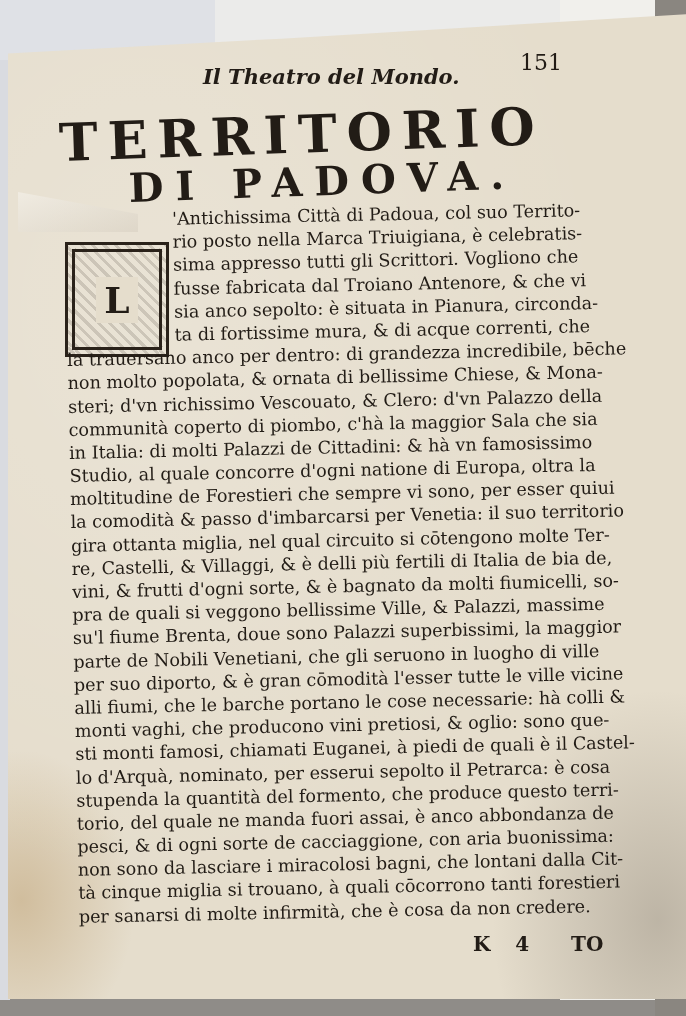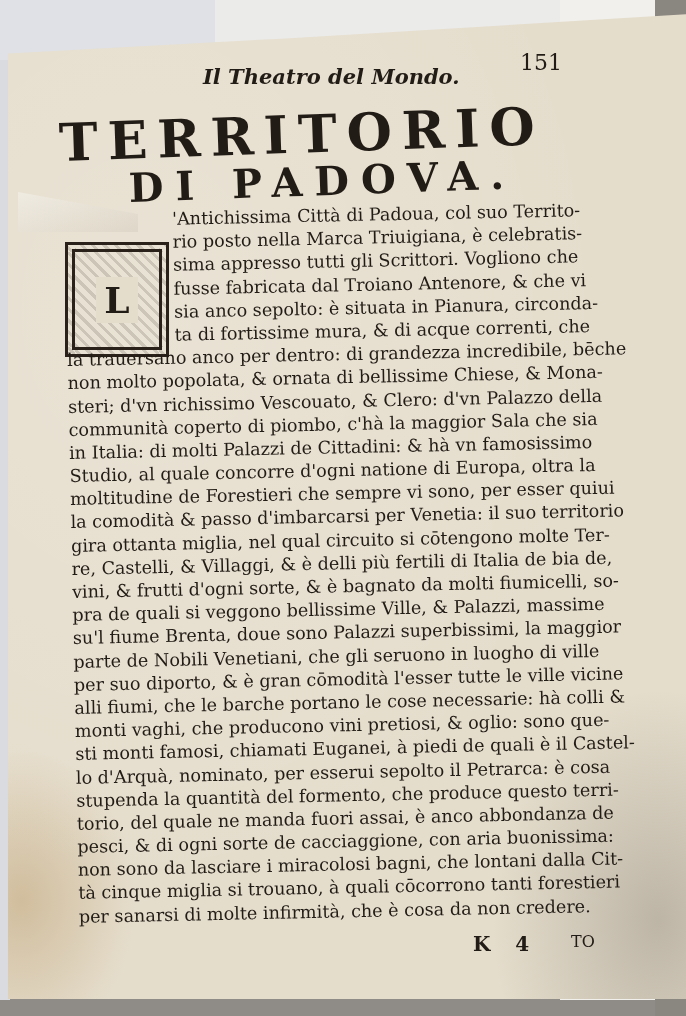--- a/index.html
+++ b/index.html
@@ -58,21 +58,21 @@
       position: absolute; left: 56px; top: 196px; width: 572px;
       font-size: 17.6px; line-height: 23.2px; transform: rotate(-1.2deg);
       transform-origin: left top;
     }
     .line { white-space: nowrap; height: 23.2px; }
     .line.indent { padding-left: 108px; }
     .signature {
       position: absolute; left: 465px; top: 918px; font-size: 20px; font-weight: bold;
       word-spacing: 18px;
     }
-    .catch { position: absolute; left: 563px; top: 918px; font-size: 16px; font-weight: normal; }
+    .catch { position: absolute; left: 563px; top: 918px; font-size: 20px; font-weight: bold; }
   </style>
 </head>
 <body>
 
 <div class="bg-left"></div>
 <div class="bg-mid"></div>
 <div class="backing"></div>
 <div class="bg-right"></div>
 <div class="bg-leftstrip"></div>
 

